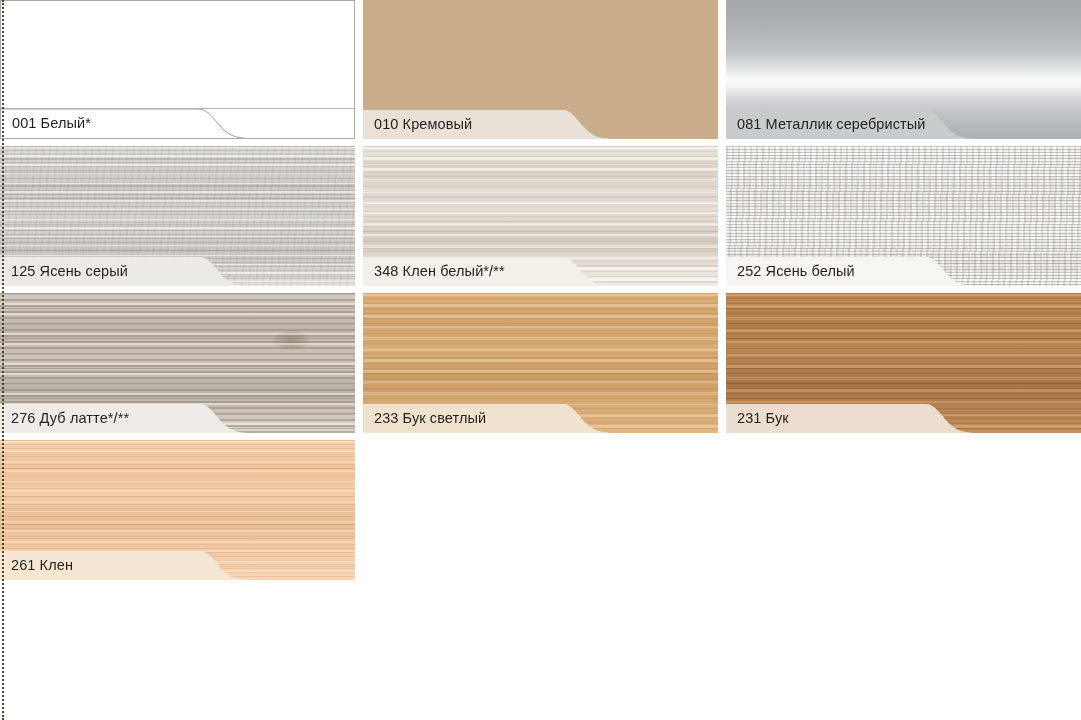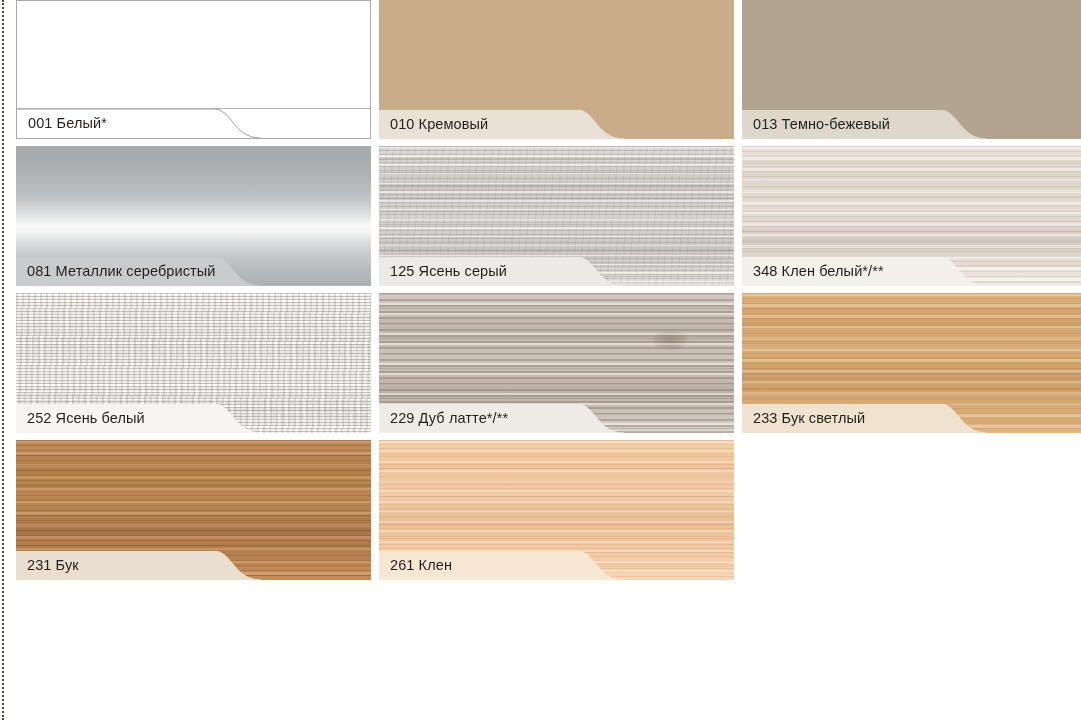--- a/index.html
+++ b/index.html
@@ -15,21 +15,21 @@
 
   #swatch-grid {
     position: relative;
     width: 1081px;
     height: 720px;
     display: grid;
     grid-template-columns: 355px 355px 355px;
     grid-template-rows: 139px 140px 140px 140px 140px;
     column-gap: 8px;
     row-gap: 7px;
-    padding-left: 16px;
+    padding-left: 0px;
   }
 
   
   #cut-mark {
     position: absolute;
     left: 2px;
     top: 0;
     width: 0;
     height: 720px;
     border-left: 2px dotted #4a4530;
@@ -120,30 +120,20 @@
       <div class="field" style="background-color: rgb(201, 173, 138);"></div>
       <div class="label-band">
         <svg viewBox="0 0 355 29" preserveAspectRatio="none">
           <path d="M0,0 L198,0 C216,0 218,29 245,29 L355,29 L355,29 L0,29 Z" fill="#e9e1d5"></path>
           <path d="M0,0 L198,0 C216,0 218,29 245,29" fill="none" stroke="#e9e1d5" stroke-width="1" vector-effect="non-scaling-stroke"></path>
         </svg>
       </div>
       <div class="label-text">010 Кремовый</div>
     </div>
     <div class="swatch">
-      <div class="field" style="background-color: rgb(179, 163, 145);"></div>
-      <div class="label-band">
-        <svg viewBox="0 0 355 29" preserveAspectRatio="none">
-          <path d="M0,0 L198,0 C216,0 218,29 245,29 L355,29 L355,29 L0,29 Z" fill="#ded7cc"></path>
-          <path d="M0,0 L198,0 C216,0 218,29 245,29" fill="none" stroke="#ded7cc" stroke-width="1" vector-effect="non-scaling-stroke"></path>
-        </svg>
-      </div>
-      <div class="label-text">013 Темно-бежевый</div>
-    </div>
-    <div class="swatch">
       <div class="field" style="background-color: rgb(180, 183, 186);"></div>
       <div class="texture" style="background: linear-gradient(rgb(167, 170, 173) 0%, rgb(169, 172, 175) 10%, rgb(176, 179, 182) 22%, rgb(194, 197, 199) 38%, rgb(226, 228, 229) 50%, rgb(251, 251, 251) 57%, rgb(242, 242, 242) 62%, rgb(216, 218, 219) 70%, rgb(195, 198, 200) 80%, rgb(182, 185, 187) 90%, rgb(174, 177, 179) 100%);"></div>
       <div class="label-band">
         <svg viewBox="0 0 355 29" preserveAspectRatio="none">
           <path d="M0,0 L198,0 C216,0 218,29 245,29 L355,29 L355,29 L0,29 Z" fill="#c9cccd"></path>
           <path d="M0,0 L198,0 C216,0 218,29 245,29" fill="none" stroke="#c9cccd" stroke-width="1" vector-effect="non-scaling-stroke"></path>
         </svg>
       </div>
       <div class="label-text">081 Металлик серебристый</div>
     </div>
@@ -182,21 +172,21 @@
     </div>
     <div class="swatch">
       <div class="field" style="background-color: rgb(197, 187, 177);"></div>
       <div class="texture" style="background: repeating-linear-gradient(rgba(128, 112, 98, 0.4) 0px, rgba(128, 112, 98, 0.4) 2px, rgba(255, 255, 255, 0) 2px, rgba(255, 255, 255, 0) 6px), repeating-linear-gradient(rgba(96, 82, 70, 0.26) 0px, rgba(96, 82, 70, 0.26) 1px, rgba(255, 255, 255, 0) 1px, rgba(255, 255, 255, 0) 15px), repeating-linear-gradient(rgba(255, 255, 255, 0.45) 0px, rgba(255, 255, 255, 0.45) 2px, rgba(255, 255, 255, 0) 2px, rgba(255, 255, 255, 0) 10px), radial-gradient(26px 14px at 82% 34%, rgba(120, 104, 90, 0.45) 0%, rgba(120, 104, 90, 0.18) 55%, rgba(255, 255, 255, 0) 75%), linear-gradient(rgb(211, 202, 193) 0%, rgb(194, 183, 172) 25%, rgb(205, 195, 185) 48%, rgb(188, 177, 166) 70%, rgb(208, 199, 190) 90%, rgb(221, 214, 207) 100%);"></div>
       <div class="label-band">
         <svg viewBox="0 0 355 29" preserveAspectRatio="none">
           <path d="M0,0 L198,0 C216,0 218,29 245,29 L355,29 L355,29 L0,29 Z" fill="#efebe6"></path>
           <path d="M0,0 L198,0 C216,0 218,29 245,29" fill="none" stroke="#efebe6" stroke-width="1" vector-effect="non-scaling-stroke"></path>
         </svg>
       </div>
-      <div class="label-text">229 Дуб латте*/**</div>
+      <div class="label-text">276 Дуб латте*/**</div>
     </div>
     <div class="swatch">
       <div class="field" style="background-color: rgb(214, 168, 111);"></div>
       <div class="texture" style="background: repeating-linear-gradient(rgba(150, 108, 62, 0.2) 0px, rgba(150, 108, 62, 0.2) 1px, rgba(255, 255, 255, 0) 1px, rgba(255, 255, 255, 0) 5px), repeating-linear-gradient(rgba(124, 86, 46, 0.15) 0px, rgba(124, 86, 46, 0.15) 1px, rgba(255, 255, 255, 0) 1px, rgba(255, 255, 255, 0) 16px), repeating-linear-gradient(rgba(255, 240, 215, 0.3) 0px, rgba(255, 240, 215, 0.3) 3px, rgba(255, 255, 255, 0) 3px, rgba(255, 255, 255, 0) 11px), linear-gradient(rgb(220, 176, 122) 0%, rgb(210, 163, 108) 20%, rgb(217, 171, 118) 40%, rgb(203, 156, 101) 62%, rgb(216, 170, 117) 82%, rgb(224, 183, 132) 100%);"></div>
       <div class="label-band">
         <svg viewBox="0 0 355 29" preserveAspectRatio="none">
           <path d="M0,0 L198,0 C216,0 218,29 245,29 L355,29 L355,29 L0,29 Z" fill="#efe3d0"></path>
           <path d="M0,0 L198,0 C216,0 218,29 245,29" fill="none" stroke="#efe3d0" stroke-width="1" vector-effect="non-scaling-stroke"></path>
         </svg>
       </div>

